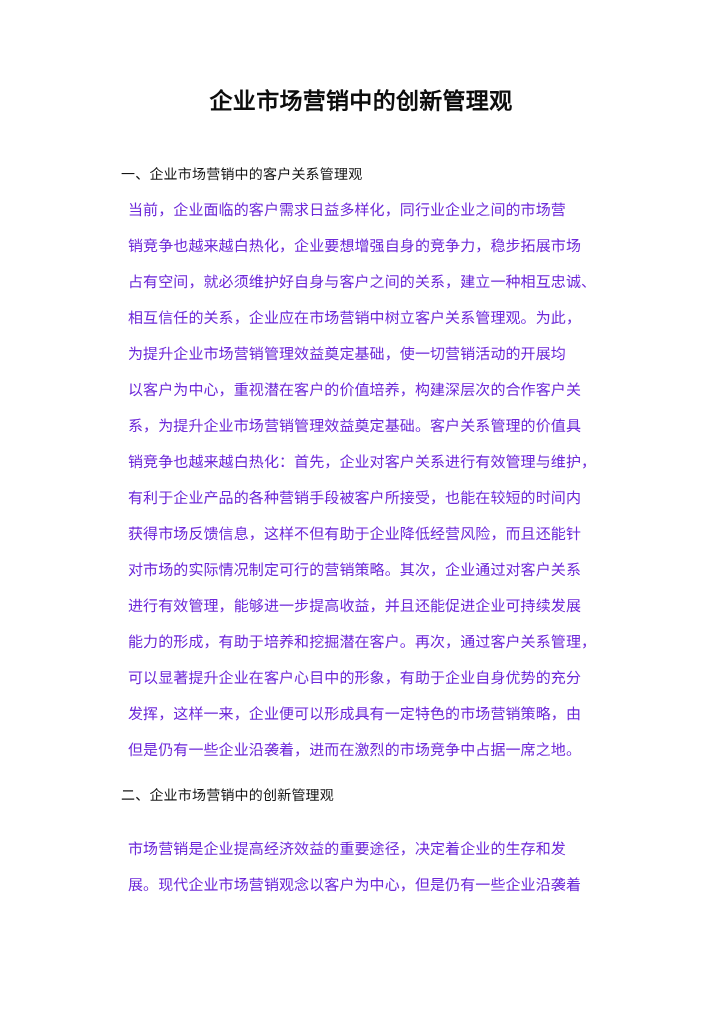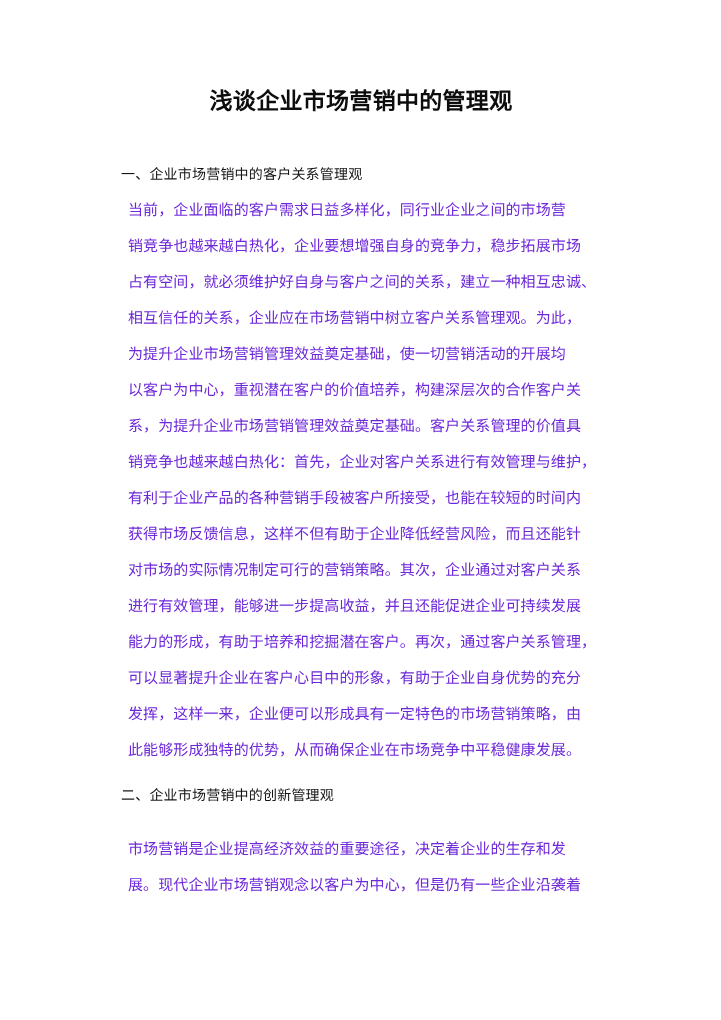--- a/index.html
+++ b/index.html
@@ -80,41 +80,41 @@
     display: block;
     white-space: nowrap;
   }
 </style>
 </head>
 <body>
 
 <div class="page">
   <div class="page-body">
 
-    <h1 class="doc-title">浅谈企业市场营销中的管理观</h1>
+    <h1 class="doc-title">企业市场营销中的创新管理观</h1>
 
     <h2 class="section-heading heading-gap-first">一、企业市场营销中的客户关系管理观</h2>
 
     <p class="body-paragraph">
       <span class="line">当前，企业面临的客户需求日益多样化，同行业企业之间的市场营</span>
       <span class="line">销竞争也越来越白热化，企业要想增强自身的竞争力，稳步拓展市场</span>
       <span class="line">占有空间，就必须维护好自身与客户之间的关系，建立一种相互忠诚、</span>
       <span class="line">相互信任的关系，企业应在市场营销中树立客户关系管理观。为此，</span>
       <span class="line">为提升企业市场营销管理效益奠定基础，使一切营销活动的开展均</span>
       <span class="line">以客户为中心，重视潜在客户的价值培养，构建深层次的合作客户关</span>
       <span class="line">系，为提升企业市场营销管理效益奠定基础。客户关系管理的价值具</span>
       <span class="line">销竞争也越来越白热化：首先，企业对客户关系进行有效管理与维护，</span>
       <span class="line">有利于企业产品的各种营销手段被客户所接受，也能在较短的时间内</span>
       <span class="line">获得市场反馈信息，这样不但有助于企业降低经营风险，而且还能针</span>
       <span class="line">对市场的实际情况制定可行的营销策略。其次，企业通过对客户关系</span>
       <span class="line">进行有效管理，能够进一步提高收益，并且还能促进企业可持续发展</span>
       <span class="line">能力的形成，有助于培养和挖掘潜在客户。再次，通过客户关系管理，</span>
       <span class="line">可以显著提升企业在客户心目中的形象，有助于企业自身优势的充分</span>
       <span class="line">发挥，这样一来，企业便可以形成具有一定特色的市场营销策略，由</span>
-      <span class="line">此能够形成独特的优势，从而确保企业在市场竞争中平稳健康发展。</span>
+      <span class="line">但是仍有一些企业沿袭着，进而在激烈的市场竞争中占据一席之地。</span>
     </p>
 
     <h2 class="section-heading heading-gap-next">二、企业市场营销中的创新管理观</h2>
 
     <p class="body-paragraph tight">
       <span class="line">市场营销是企业提高经济效益的重要途径，决定着企业的生存和发</span>
       <span class="line">展。现代企业市场营销观念以客户为中心，但是仍有一些企业沿袭着</span>
     </p>
 
   </div>

